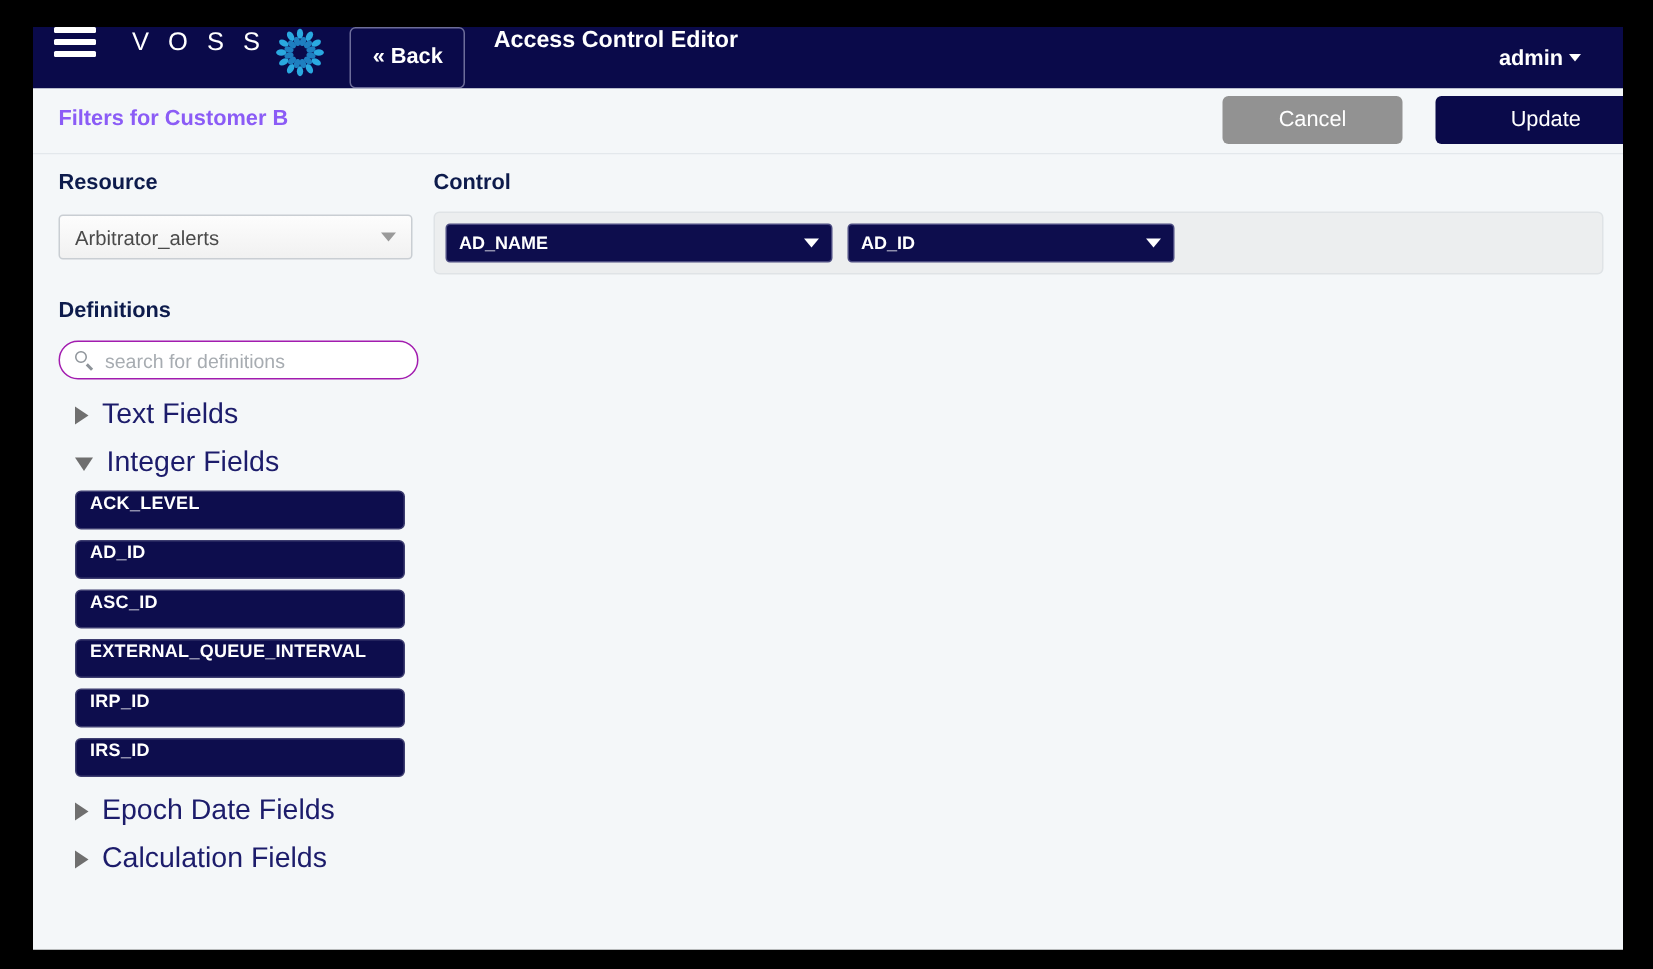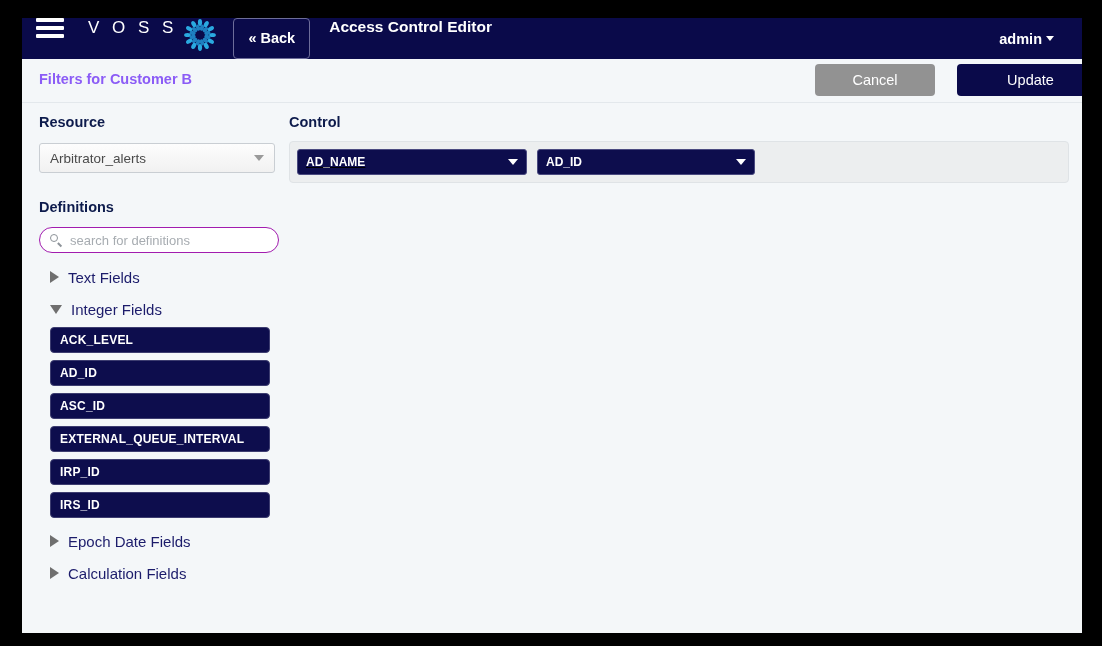--- a/index.html
+++ b/index.html
@@ -225,21 +225,21 @@
     flex: 1;
     white-space: nowrap;
   }
   .chip-caret {
     width: 0; height: 0;
     border-left: 5px solid transparent;
     border-right: 5px solid transparent;
     border-top: 6px solid #ffffff;
     margin-left: 12px;
   }
-  #filter-chip-0 { width: 230px; text-decoration: underline; }
+  #filter-chip-0 { width: 258px; }
   #filter-chip-1 { width: 218px; }
 
   
   #definitions-search {
     position: absolute;
     left: 17px;
     top: 124px;
     width: 240px;
     height: 26px;
     background: #ffffff;
@@ -309,33 +309,32 @@
     border-top: 6px solid transparent;
     border-bottom: 6px solid transparent;
     border-left: 9px solid #6f6f6f;
   }
   .tri.expanded {
     border-left: 6px solid transparent;
     border-right: 6px solid transparent;
     border-top: 9px solid #6f6f6f;
   }
   .tree-group-header .glabel {
-    font-size: 15px;
+    font-size: 19px;
     color: #1c1c6b;
   }
 
   .field-chip {
     width: 220px;
     height: 26px;
     background: #0d0d4d;
     border: 1px solid #3d3d70;
     border-radius: 4px;
     box-sizing: border-box;
     display: flex;
-    align-items: center;
     padding: 0 9px;
     margin: 0 0 7px 11px;
     cursor: pointer;
   }
   .field-chip span {
     color: #ffffff;
     font-size: 12px;
     font-weight: bold;
     letter-spacing: 0.2px;
   }

